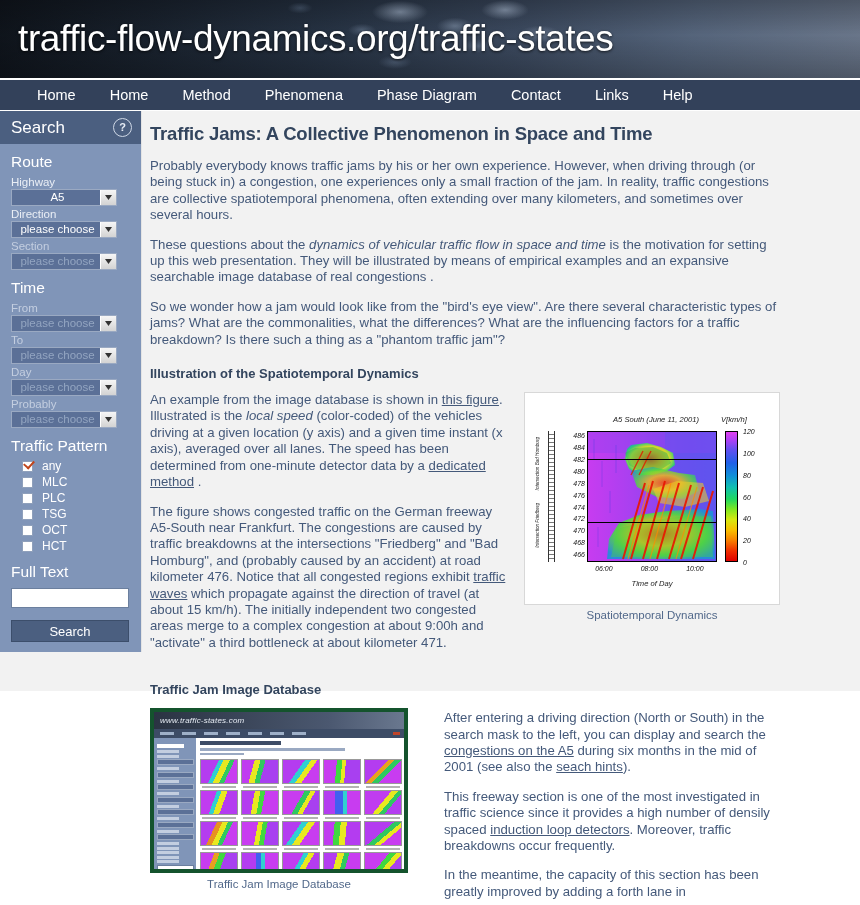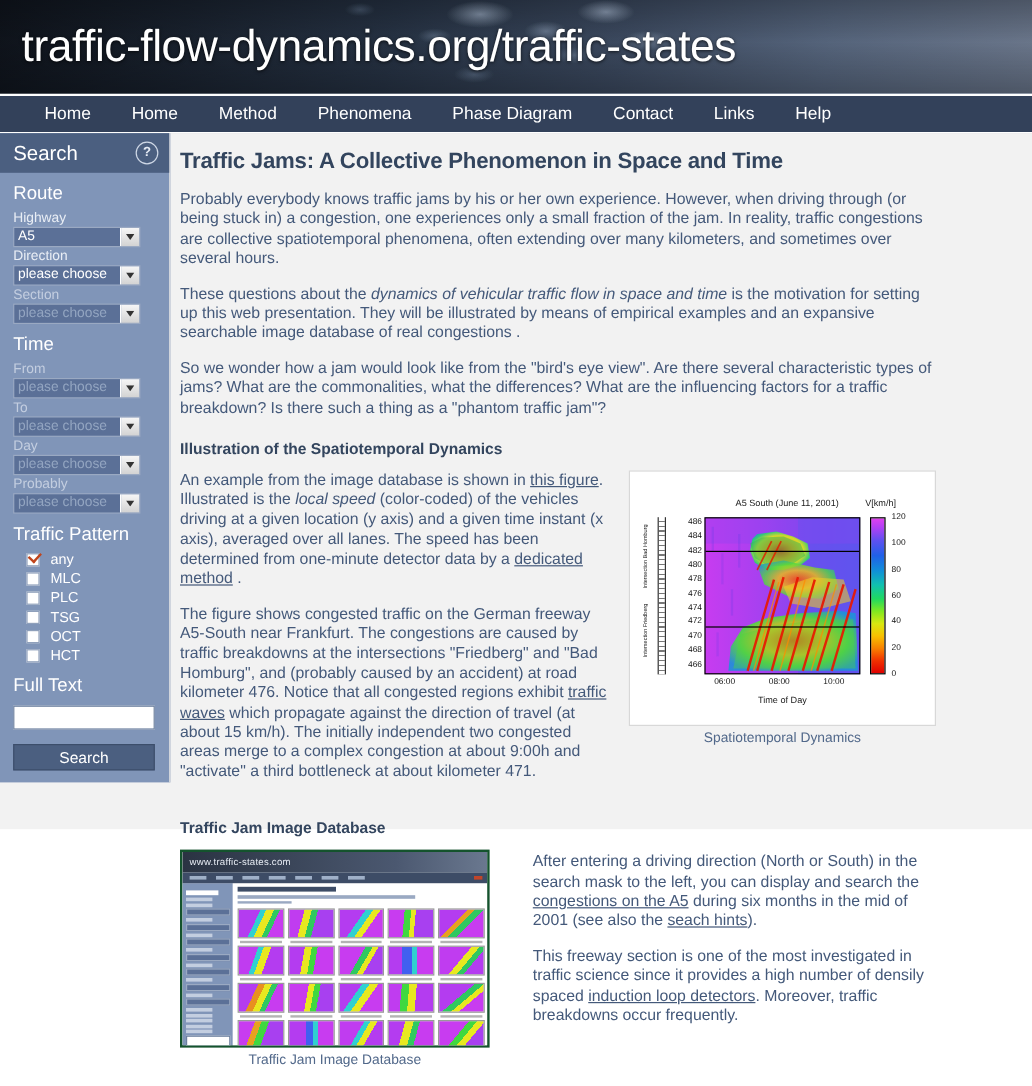--- a/index.html
+++ b/index.html
@@ -134,20 +134,21 @@
   .sb-select {
     flex: 1;
     background: #5b7097;
     color: #ffffff;
     font-size: 11.5px;
     line-height: 15px;
     padding-left: 3px;
     overflow: hidden;
     white-space: nowrap;
     cursor: pointer;
+    text-align: center;
   }
   .sb-select.disabled {
     color: #93a5c1;
     cursor: default;
   }
   .sb-arrow {
     width: 15px;
     background: linear-gradient(180deg, #f6f6f6, #d3d3d3);
     border-left: 1px solid #ffffff;
     display: flex;
@@ -249,20 +250,21 @@
     margin: 0 0 2px 14px;
   }
   .figure-frame {
     width: 256px;
     height: 213px;
     background: #ffffff;
     border: 1px solid #d8d8d8;
     box-sizing: border-box;
     position: relative;
     overflow: hidden;
+    font-style: italic;
   }
   .figure-caption {
     text-align: center;
     font-size: 11.5px;
     color: #51688a;
     padding-top: 4px;
   }
   .clear { clear: both; }
 
   
@@ -369,24 +371,25 @@
     line-height: 5px;
   }
 
   
   .dbrow { display: flex; align-items: flex-start; gap: 16px; }
   .dbshot-wrap { flex: 0 0 258px; }
   .dbshot {
     width: 258px;
     height: 165px;
     background: #f4f4f4;
-    border: 2px solid #14532d;
+    border: 4px solid #14532d;
     box-sizing: border-box;
     position: relative;
     overflow: hidden;
+    font-style: italic;
   }
   .dbs-banner {
     height: 17px;
     background: linear-gradient(90deg, #2a3342, #4b5870 70%, #6a788f);
     color: #e8edf5;
     font-size: 8px;
     display: flex;
     align-items: center;
     padding-left: 6px;
     letter-spacing: .2px;
@@ -882,18 +885,19 @@
               </div>
             </div>
           </div>
         </div>
         <div class="dbshot-caption">Traffic Jam Image Database</div>
       </div>
 
       <div class="dbtext">
         <p class="body"><span>After entering a driving direction (North or South) in the search mask to the left, you can display and search the </span><a class="inline-link">congestions on the A5</a><span> during six months in the mid of 2001 (see also the </span><a class="inline-link">seach hints</a><span>).</span></p>
         <p class="body"><span>This freeway section is one of the most investigated in traffic science since it provides a high number of densily spaced </span><a class="inline-link">induction loop detectors</a><span>. Moreover, traffic breakdowns occur frequently.</span></p>
+        <p class="body">In the meantime, the capacity of this section has been greatly improved by adding a forth lane in</p>
       </div>
 
     </div>
 
   </div>
 </div>
 
 </body></html>

